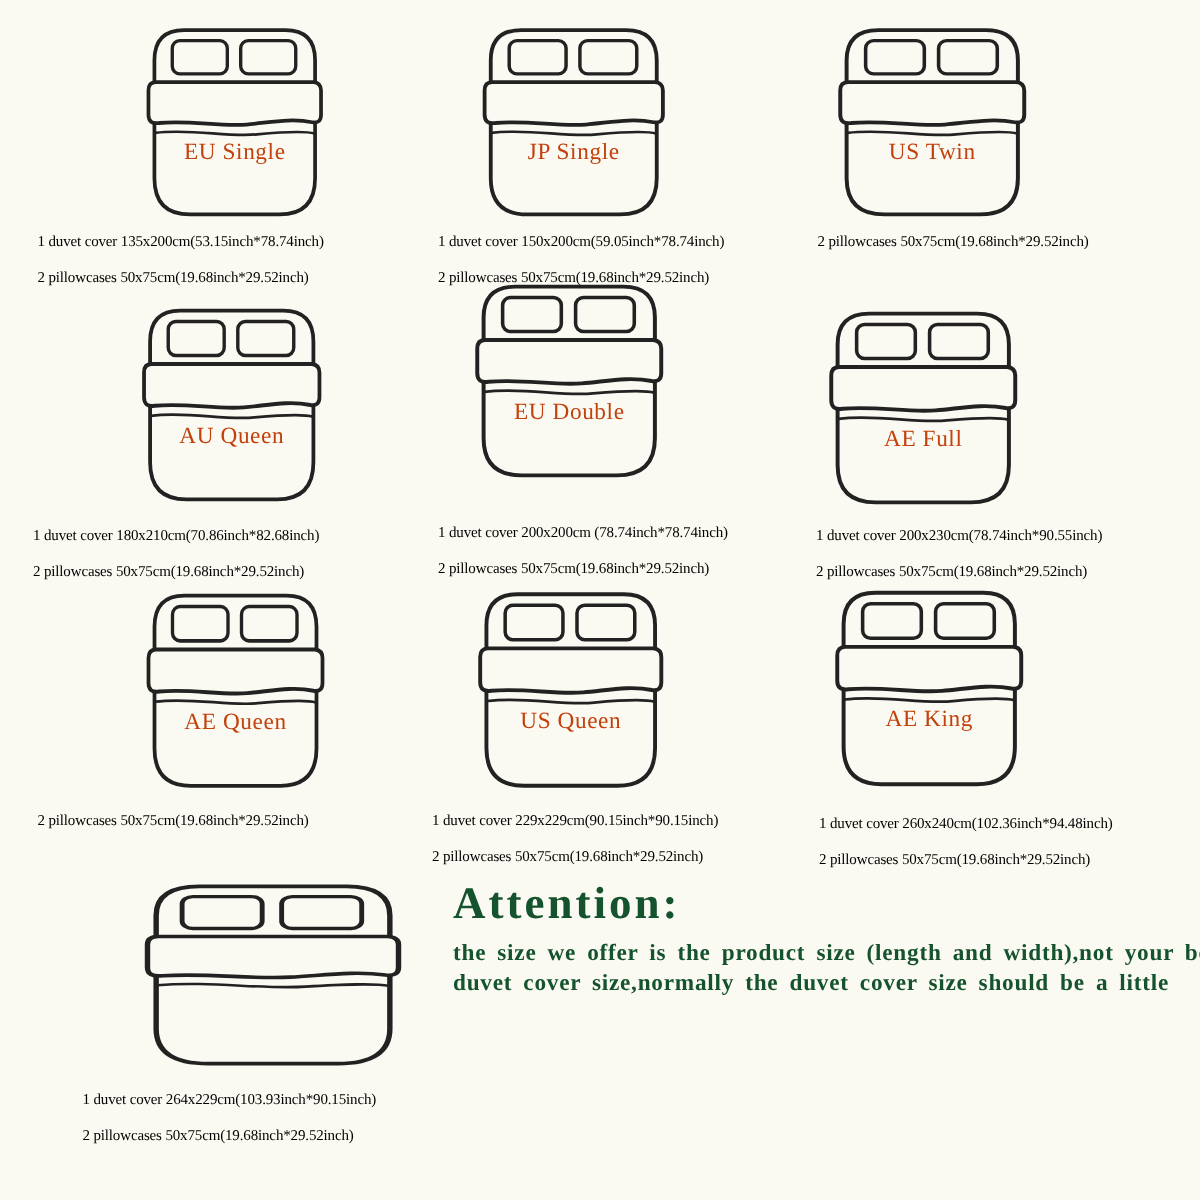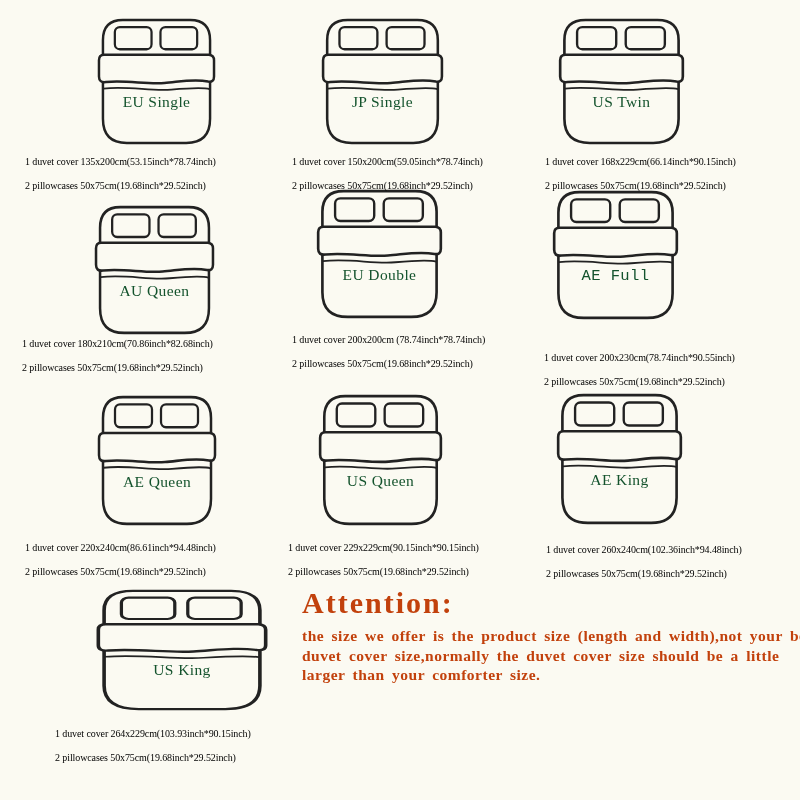--- a/index.html
+++ b/index.html
@@ -12,50 +12,50 @@
   }
   .sheet{position:relative;width:800px;height:800px;}
 
   
   .bed{position:absolute;}
   .bed svg{display:block;width:100%;height:100%;}
   .bed-label{
     position:absolute;left:0;right:0;top:66%;
     transform:translateY(-50%);
     text-align:center;
-    font-size:15.5px;letter-spacing:.4px;color:#14532d;
+    font-size:15.5px;letter-spacing:.4px;color:#c2410c;
     white-space:nowrap;
   }
   .bed-pos-0{left:96px;top:17px;width:121px;height:129px;}
   .bed-pos-1{left:320px;top:17px;width:125px;height:129px;}
   .bed-pos-2{left:557px;top:17px;width:129px;height:129px;font-family:Liberation Serif, serif;}
   .bed-pos-3{left:93px;top:204px;width:123px;height:132px;}
   .bed-pos-4{left:315px;top:188px;width:129px;height:132px;}
-  .bed-pos-5{left:551px;top:189px;width:129px;height:132px;font-family:Liberation Mono, monospace;}
+  .bed-pos-5{left:551px;top:206px;width:129px;height:132px;}
   .bed-pos-6{left:96px;top:394px;width:122px;height:133px;}
   .bed-pos-7{left:317px;top:393px;width:127px;height:134px;}
   .bed-pos-8{left:555px;top:392px;width:129px;height:134px;}
   .bed-pos-9{left:94px;top:588px;width:176px;height:124px;}
 
   
   .spec{position:absolute;font-size:10px;line-height:24px;letter-spacing:-.1px;color:#000000;white-space:nowrap;}
   .spec div{height:24px;}
   .spec-pos-0{left:25px;top:150px;}
   .spec-pos-1{left:292px;top:150px;}
   .spec-pos-2{left:545px;top:150px;}
-  .spec-pos-3{left:22px;top:332px;}
-  .spec-pos-4{left:292px;top:328px;}
+  .spec-pos-3{left:22px;top:346px;}
+  .spec-pos-4{left:292px;top:344px;}
   .spec-pos-5{left:544px;top:346px;}
   .spec-pos-6{left:25px;top:536px;}
   .spec-pos-7{left:288px;top:536px;}
   .spec-pos-8{left:546px;top:538px;}
   .spec-pos-9{left:55px;top:722px;}
 
   
-  .attention{position:absolute;left:302px;top:584px;width:498px;color:#c2410c;}
+  .attention{position:absolute;left:302px;top:584px;width:498px;color:#14532d;}
   .attention-title{font-size:30px;font-weight:700;letter-spacing:2px;line-height:38px;}
   .attention-body{margin-top:4px;font-size:15.5px;font-weight:700;line-height:19.5px;letter-spacing:.5px;word-spacing:3px;}
   .attention-body div{white-space:nowrap;}
 </style>
 </head>
 <body>
 
 <div class="sheet">
 
   <div id="beds-layer">
@@ -190,50 +190,47 @@
 
       <path d="M 54,6 L 190,6 Q 230,6 230,46 L 230,202 Q 230,250 182,250 L 62,250 Q 14,250 14,202 L 14,46 Q 14,6 54,6 Z" fill="none" stroke="#222222" stroke-width="5"></path>
 
       <rect x="38" y="20" width="74" height="44" rx="10" fill="none" stroke="#222222" stroke-width="4.5"></rect>
       <rect x="130" y="20" width="74" height="44" rx="10" fill="none" stroke="#222222" stroke-width="4.5"></rect>
 
       <path d="M 16,75 L 228,75 Q 238,76 238,86 L 238,118 Q 238,130 226,128 C 196,122 166,129 138,131 C 102,134 62,125 20,129 Q 6,131 6,118 L 6,86 Q 6,75 16,75 Z" fill="#fbfaf2" stroke="#222222" stroke-width="5"></path>
 
       <path d="M 15,142 C 64,136 112,148 152,144 C 186,141 216,139 229,143" fill="none" stroke="#222222" stroke-width="3.5"></path>
     </svg>
-    <div class="bed-label">US King</div>
   </div>
     </div>
   <div id="specs-layer">
       <div class="spec spec-pos-0">
     <div>1 duvet cover 135x200cm(53.15inch*78.74inch)</div>
     <div>2 pillowcases 50x75cm(19.68inch*29.52inch)</div>
   </div>
       <div class="spec spec-pos-1">
     <div>1 duvet cover 150x200cm(59.05inch*78.74inch)</div>
     <div>2 pillowcases 50x75cm(19.68inch*29.52inch)</div>
   </div>
       <div class="spec spec-pos-2">
-    <div>1 duvet cover 168x229cm(66.14inch*90.15inch)</div>
     <div>2 pillowcases 50x75cm(19.68inch*29.52inch)</div>
   </div>
       <div class="spec spec-pos-3">
     <div>1 duvet cover 180x210cm(70.86inch*82.68inch)</div>
     <div>2 pillowcases 50x75cm(19.68inch*29.52inch)</div>
   </div>
       <div class="spec spec-pos-4">
     <div>1 duvet cover 200x200cm (78.74inch*78.74inch)</div>
     <div>2 pillowcases 50x75cm(19.68inch*29.52inch)</div>
   </div>
       <div class="spec spec-pos-5">
     <div>1 duvet cover 200x230cm(78.74inch*90.55inch)</div>
     <div>2 pillowcases 50x75cm(19.68inch*29.52inch)</div>
   </div>
       <div class="spec spec-pos-6">
-    <div>1 duvet cover 220x240cm(86.61inch*94.48inch)</div>
     <div>2 pillowcases 50x75cm(19.68inch*29.52inch)</div>
   </div>
       <div class="spec spec-pos-7">
     <div>1 duvet cover 229x229cm(90.15inch*90.15inch)</div>
     <div>2 pillowcases 50x75cm(19.68inch*29.52inch)</div>
   </div>
       <div class="spec spec-pos-8">
     <div>1 duvet cover 260x240cm(102.36inch*94.48inch)</div>
     <div>2 pillowcases 50x75cm(19.68inch*29.52inch)</div>
   </div>
@@ -241,17 +238,16 @@
     <div>1 duvet cover 264x229cm(103.93inch*90.15inch)</div>
     <div>2 pillowcases 50x75cm(19.68inch*29.52inch)</div>
   </div>
     </div>
 
   <div class="attention">
     <div class="attention-title">Attention:</div>
     <div class="attention-body">
       <div>the size we offer is the product size (length and width),not your bed</div>
       <div>duvet cover size,normally the duvet cover size should be a little</div>
-      <div>larger than your comforter size.</div>
     </div>
   </div>
 
 </div>
 
 </body></html>

